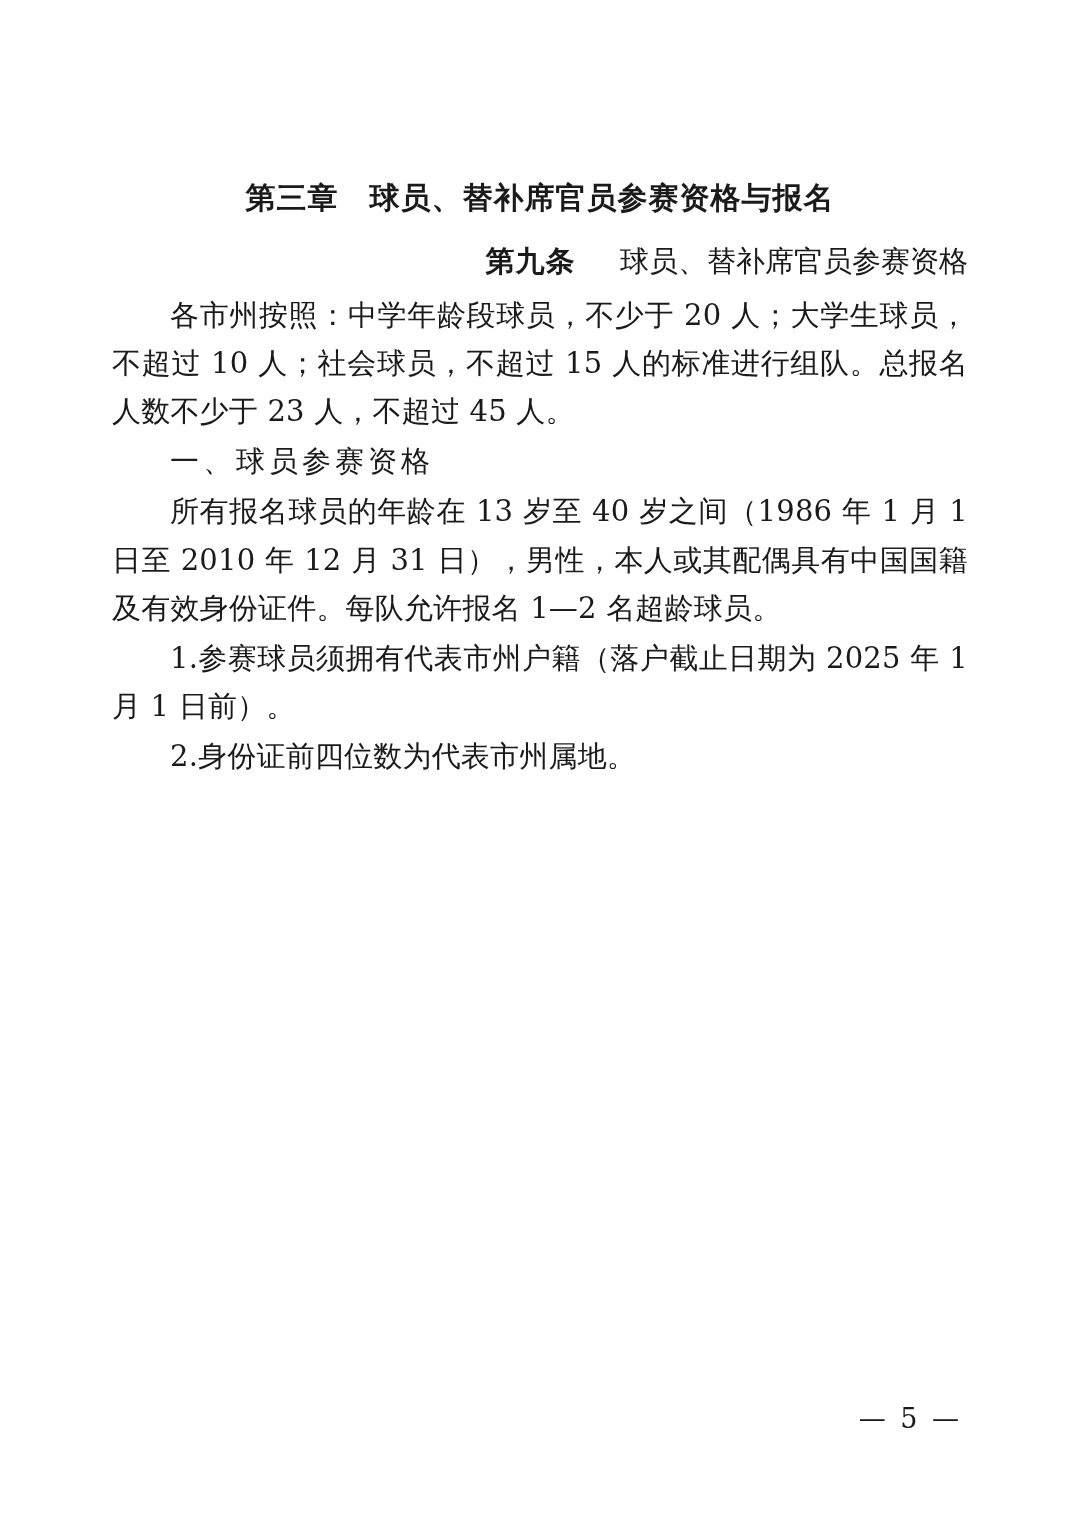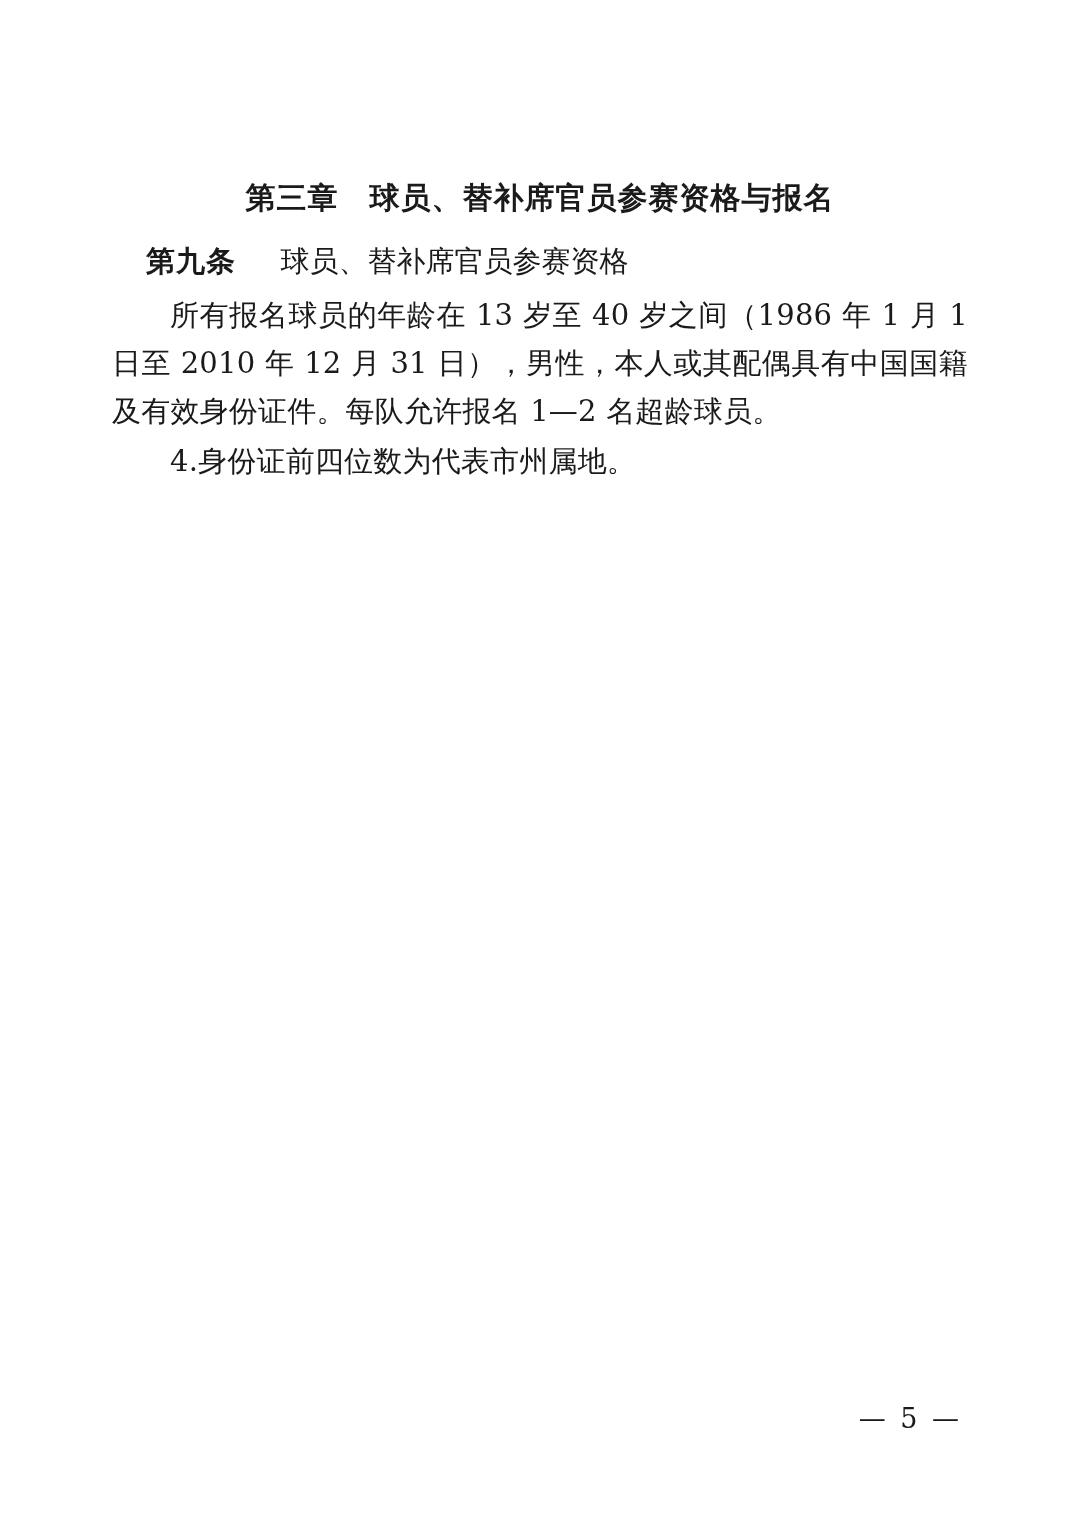--- a/index.html
+++ b/index.html
@@ -30,20 +30,21 @@
     letter-spacing: 1px;
     margin: 0 0 18px 0;
     line-height: 1.5;
   }
   .article-head {
     font-size: 29px;
     line-height: 1.62;
     margin: 0 0 6px 0;
     text-indent: 0;
     padding-left: 34px;
+    text-align: right;
   }
   .article-head .art-no {
     font-weight: bold;
     letter-spacing: 1px;
   }
   .article-head .art-gap {
     display: inline-block;
     width: 26px;
   }
   p.body-text {
@@ -76,25 +77,28 @@
 <div class="page">
 
   <h1 class="chapter-title">第三章　球员、替补席官员参赛资格与报名</h1>
 
   <p class="article-head">
     <span class="art-no">第九条</span>
     <span class="art-gap"></span>
     <span>球员、替补席官员参赛资格</span>
   </p>
 
+  <p class="body-text">各市州按照：中学年龄段球员，不少于 20 人；大学生球员，不超过 10 人；社会球员，不超过 15 人的标准进行组队。总报名人数不少于 23 人，不超过 45 人。</p>
 
+  <p class="list-head">一、球员参赛资格</p>
 
   <p class="body-text">所有报名球员的年龄在 13 岁至 40 岁之间（1986 年 1 月 1 日至 2010 年 12 月 31 日），男性，本人或其配偶具有中国国籍及有效身份证件。每队允许报名 1—2 名超龄球员。</p>
 
 
+  <p class="body-text">1.参赛球员须拥有代表市州户籍（落户截止日期为 2025 年 1 月 1 日前）。</p>
 
-  <p class="body-text">4.身份证前四位数为代表市州属地。</p>
+  <p class="body-text">2.身份证前四位数为代表市州属地。</p>
 
 
 
 
   <div class="pagenum">— 5 —</div>
 </div>
 
 </body></html>

